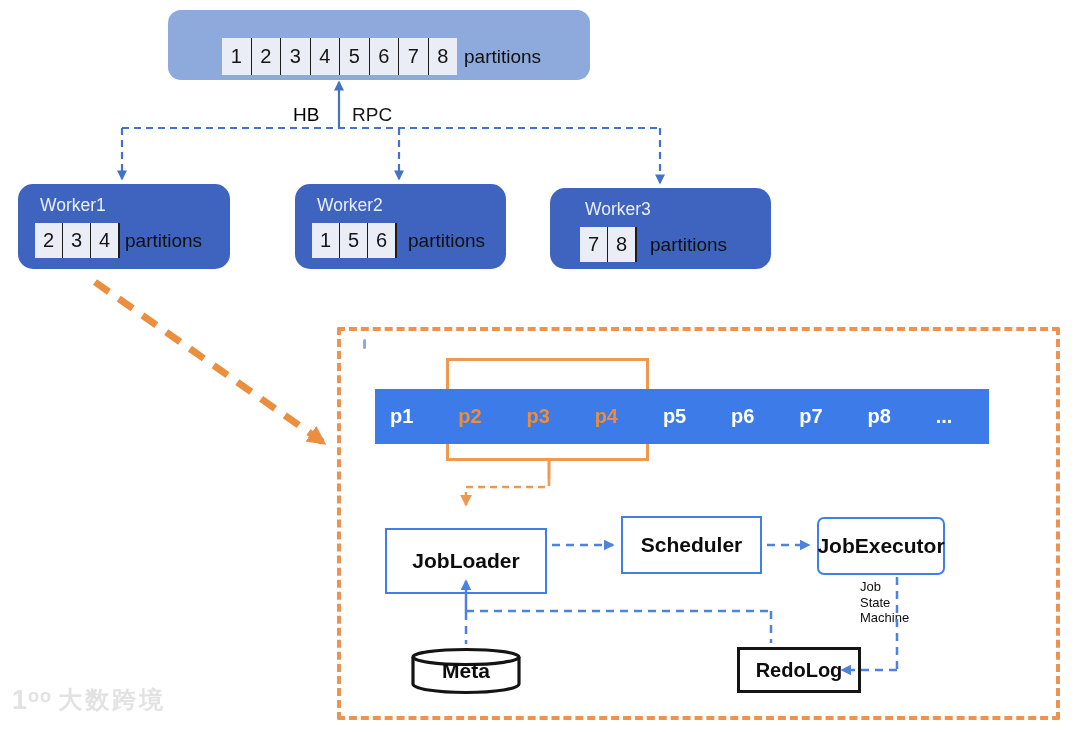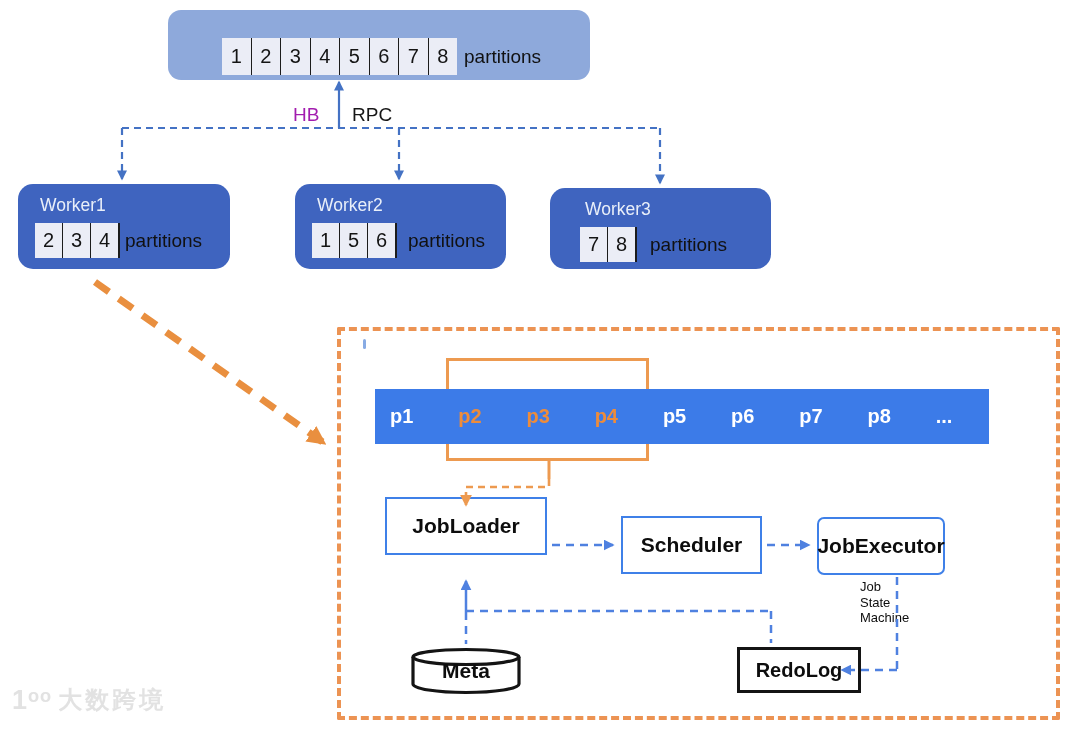--- a/index.html
+++ b/index.html
@@ -16,21 +16,21 @@
   .master-row{left:54px;top:28px;display:flex;align-items:center;}
 
   .strip{display:flex;background:#EBEDF6;}
   .strip .cell{display:flex;align-items:center;justify-content:center;font-size:20px;color:#141414;}
   .strip .cell + .cell{border-left:1.6px solid #1c1c1c;}
   .master-strip{width:235px;height:37px;}
   .master-strip .cell{flex:1;}
   .plabel{font-size:19px;color:#111;margin-left:7px;white-space:nowrap;}
 
   
-  .lbl-hb{left:293px;top:104px;font-size:19px;color:#a21caf;z-index:3;}
+  .lbl-hb{left:293px;top:104px;font-size:19px;color:#000000;z-index:3;}
   .lbl-rpc{left:352px;top:104px;font-size:19px;color:#161616;z-index:3;}
 
   
   .worker{background:#3F64BF;border-radius:15px;z-index:2;box-sizing:border-box;padding:11px 0 0 17px;}
   .worker.w1{left:18px;top:184px;width:212px;height:85px;}
   .worker.w2{left:295px;top:184px;width:211px;height:85px;}
   .worker.w3{left:550px;top:188px;width:221px;height:81px;padding-left:30px;}
   .worker-title{color:#E9EFF9;font-size:17.5px;margin:0 4px 7px 5px;}
   .worker-row{display:flex;align-items:center;}
   .worker-strip{height:35px;border-right:2.4px solid #1c1c1c;}
@@ -46,21 +46,21 @@
   
   .bracket{left:446px;top:358px;width:203px;height:103px;border:3.5px solid #ED9A50;box-sizing:border-box;z-index:1;}
 
   
   .pbar{left:375px;top:389px;width:614px;height:55px;display:flex;gap:0;background:#ffffff;z-index:2;}
   .pbar .pcell{flex:1;background:#3C7BE8;color:#fff;font-weight:bold;font-size:20px;display:flex;align-items:center;padding-left:15px;box-sizing:border-box;}
   .pbar .pcell.hl{color:#ED8C3B;}
 
   
   .jbox{background:#fff;border:2.6px solid #3F80E8;box-sizing:border-box;display:flex;align-items:center;justify-content:center;font-size:21px;font-weight:600;color:#0d0d0d;z-index:3;}
-  .job-loader{left:385px;top:497px;width:162px;height:58px;}
+  .job-loader{left:385px;top:528px;width:162px;height:66px;}
   .scheduler{left:621px;top:516px;width:141px;height:58px;}
   .job-executor{left:817px;top:517px;width:128px;height:58px;border-radius:7px;}
 
   .jsm{left:860px;top:579px;font-size:13px;line-height:15.5px;color:#0d0d0d;z-index:3;}
 
   
   .meta-wrap{left:410px;top:646px;width:112px;height:50px;z-index:3;}
   .meta-label{left:0;top:13px;width:112px;text-align:center;font-size:21px;font-weight:600;color:#0d0d0d;}
   .redo-log{left:737px;top:647px;width:124px;height:46px;background:#fff;border:3px solid #141414;box-sizing:border-box;display:flex;align-items:center;justify-content:center;font-size:20px;font-weight:600;color:#0d0d0d;z-index:3;}
 

